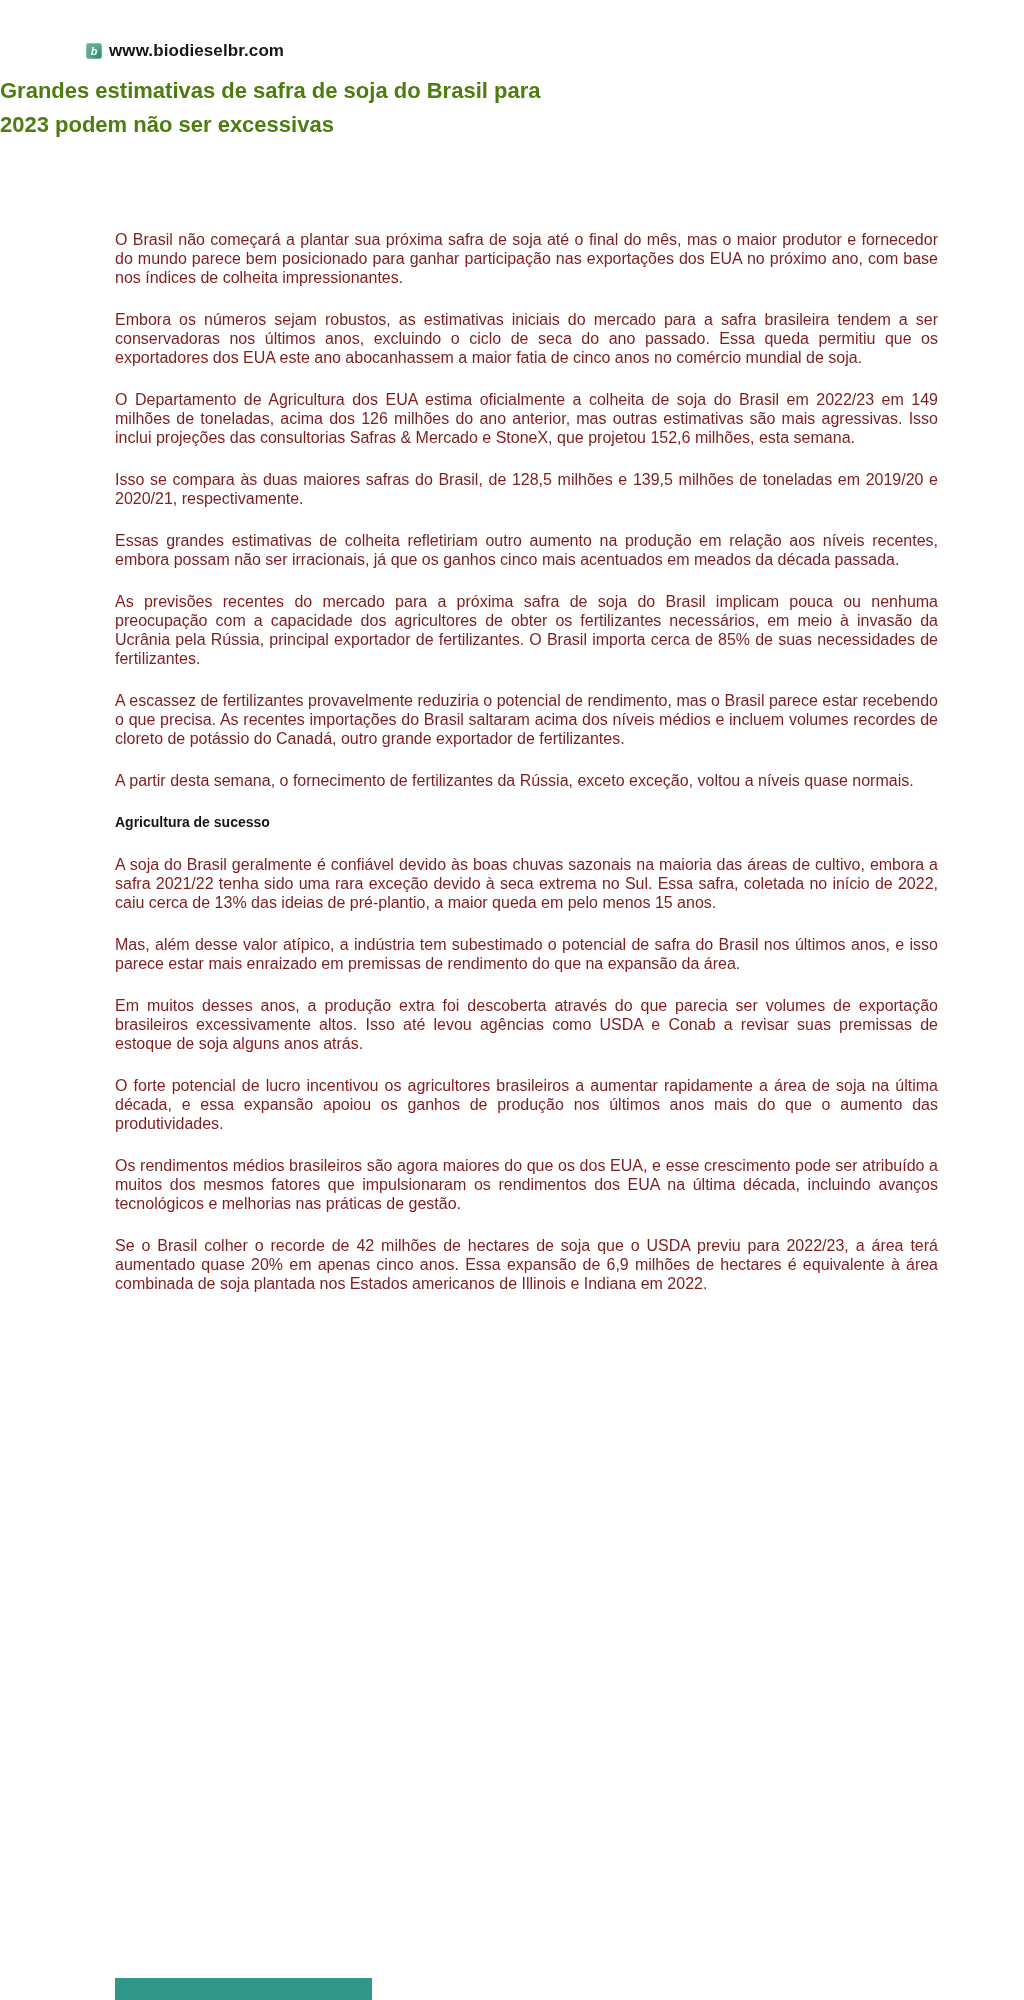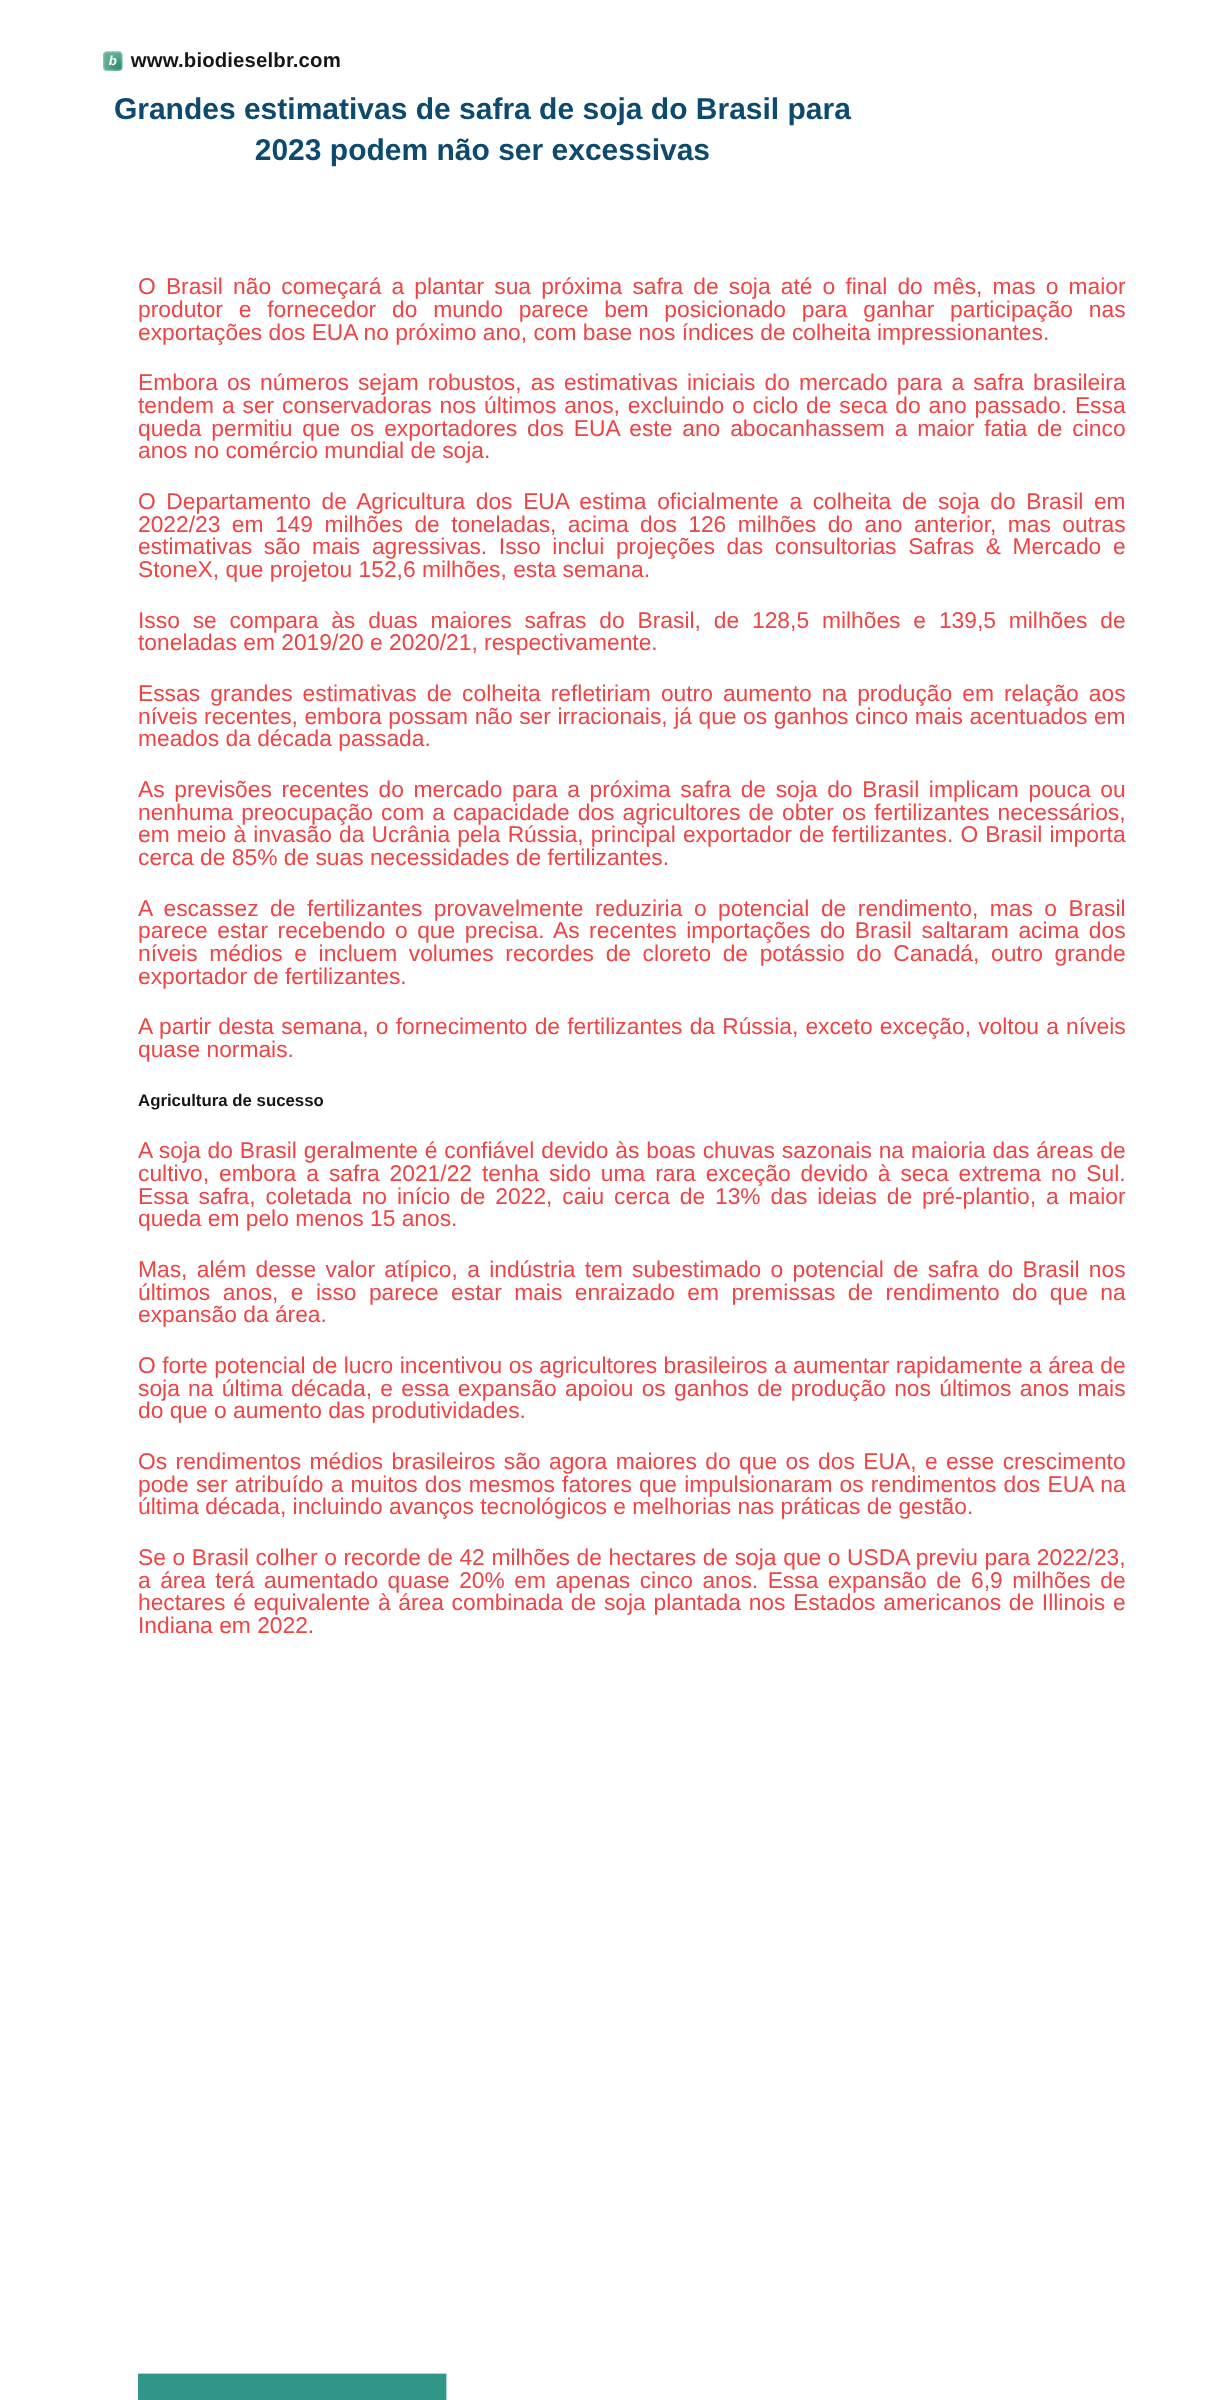--- a/index.html
+++ b/index.html
@@ -45,40 +45,40 @@
     color: #161616;
     letter-spacing: 0.1px;
   }
 
   
   .article-title {
     position: absolute;
     left: 0;
     top: 74px;
     width: 804px;
-    text-align: center;
+    text-align: left;
     font-weight: 700;
-    font-size: 25px;
+    font-size: 22px;
     line-height: 34px;
-    color: #0c4a6e;
+    color: #4d7c0f;
   }
 
   
   .article-body {
     position: absolute;
     left: 115px;
     top: 230px;
     width: 823px;
   }
   .article-body p {
     margin: 0 0 23px 0;
-    font-size: 19px;
+    font-size: 16px;
     line-height: 19px;
     text-align: justify;
-    color: #ef4444;
+    color: #7f1d1d;
   }
   .section-heading {
     margin: 0 0 23px 0;
     font-size: 14px;
     line-height: 19px;
     font-weight: 700;
     color: #151515;
   }
 
   
@@ -112,20 +112,21 @@
     <p>Isso se compara às duas maiores safras do Brasil, de 128,5 milhões e 139,5 milhões de toneladas em 2019/20 e 2020/21, respectivamente.</p>
     <p>Essas grandes estimativas de colheita refletiriam outro aumento na produção em relação aos níveis recentes, embora possam não ser irracionais, já que os ganhos cinco mais acentuados em meados da década passada.</p>
     <p>As previsões recentes do mercado para a próxima safra de soja do Brasil implicam pouca ou nenhuma preocupação com a capacidade dos agricultores de obter os fertilizantes necessários, em meio à invasão da Ucrânia pela Rússia, principal exportador de fertilizantes. O Brasil importa cerca de 85% de suas necessidades de fertilizantes.</p>
     <p>A escassez de fertilizantes provavelmente reduziria o potencial de rendimento, mas o Brasil parece estar recebendo o que precisa. As recentes importações do Brasil saltaram acima dos níveis médios e incluem volumes recordes de cloreto de potássio do Canadá, outro grande exportador de fertilizantes.</p>
     <p>A partir desta semana, o fornecimento de fertilizantes da Rússia, exceto exceção, voltou a níveis quase normais.</p>
 
     <h2 class="section-heading">Agricultura de sucesso</h2>
 
     <p>A soja do Brasil geralmente é confiável devido às boas chuvas sazonais na maioria das áreas de cultivo, embora a safra 2021/22 tenha sido uma rara exceção devido à seca extrema no Sul. Essa safra, coletada no início de 2022, caiu cerca de 13% das ideias de pré-plantio, a maior queda em pelo menos 15 anos.</p>
     <p>Mas, além desse valor atípico, a indústria tem subestimado o potencial de safra do Brasil nos últimos anos, e isso parece estar mais enraizado em premissas de rendimento do que na expansão da área.</p>
+    <p>Em muitos desses anos, a produção extra foi descoberta através do que parecia ser volumes de exportação brasileiros excessivamente altos. Isso até levou agências como USDA e Conab a revisar suas premissas de estoque de soja alguns anos atrás.</p>
     <p>O forte potencial de lucro incentivou os agricultores brasileiros a aumentar rapidamente a área de soja na última década, e essa expansão apoiou os ganhos de produção nos últimos anos mais do que o aumento das produtividades.</p>
     <p>Os rendimentos médios brasileiros são agora maiores do que os dos EUA, e esse crescimento pode ser atribuído a muitos dos mesmos fatores que impulsionaram os rendimentos dos EUA na última década, incluindo avanços tecnológicos e melhorias nas práticas de gestão.</p>
     <p>Se o Brasil colher o recorde de 42 milhões de hectares de soja que o USDA previu para 2022/23, a área terá aumentado quase 20% em apenas cinco anos. Essa expansão de 6,9 milhões de hectares é equivalente à área combinada de soja plantada nos Estados americanos de Illinois e Indiana em 2022.</p>
   </div>
 
   <div class="footer-bar" style="background: rgb(49, 152, 137);"></div>
 
 </div>
 
 </body></html>

